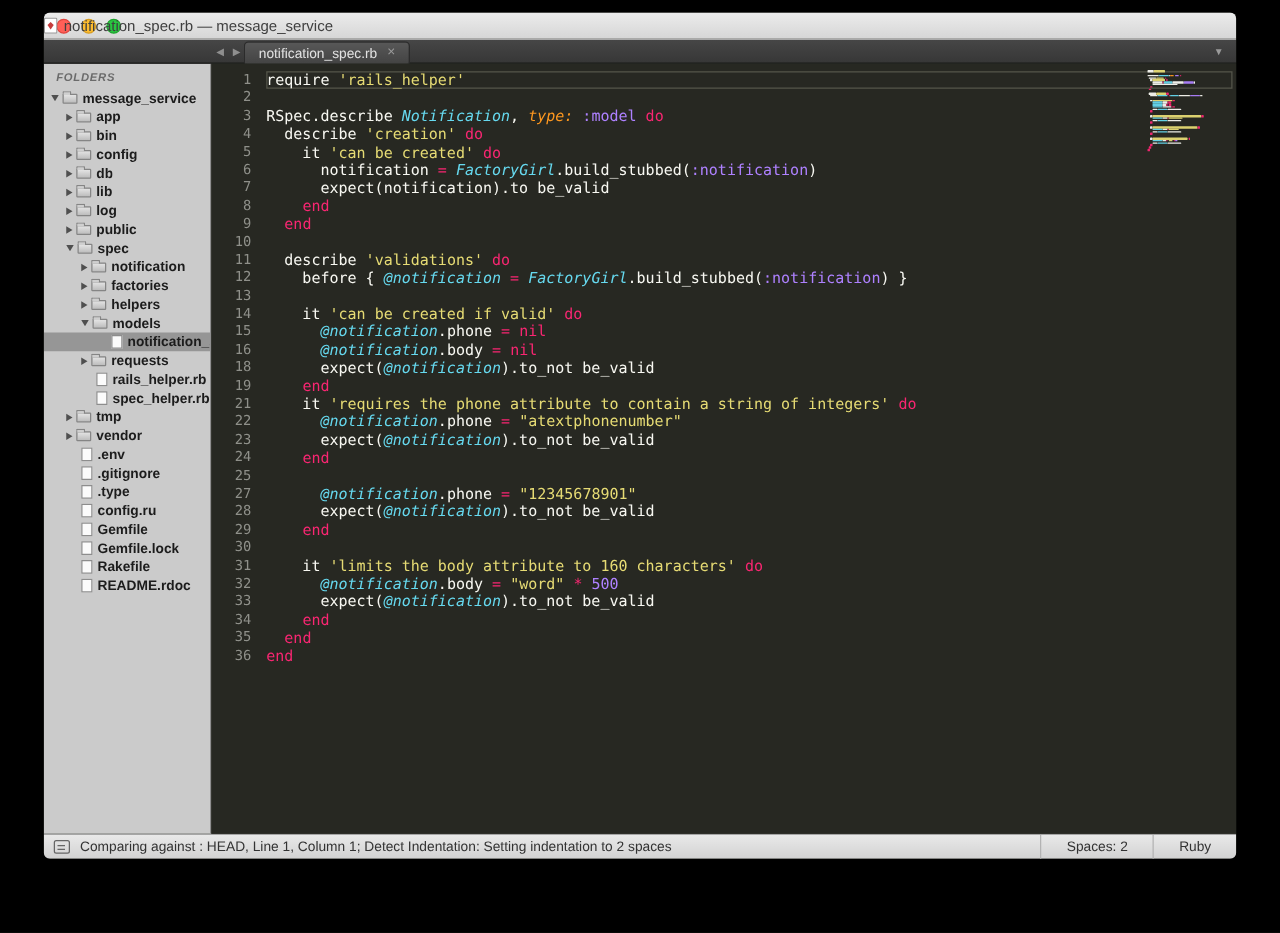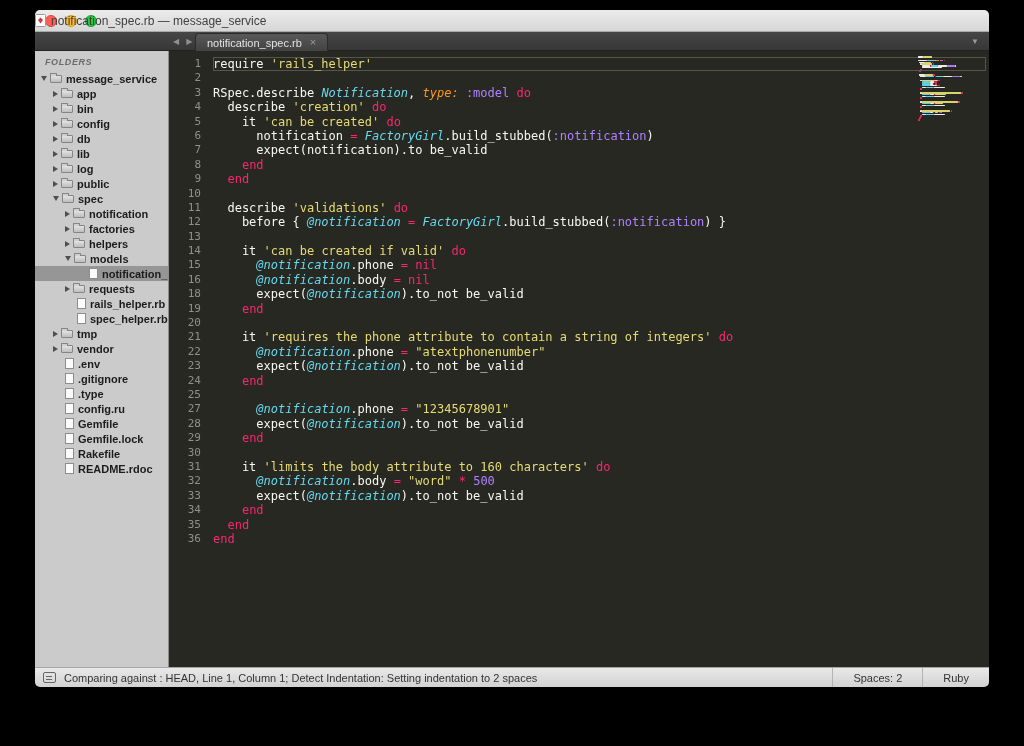--- a/index.html
+++ b/index.html
@@ -331,24 +331,20 @@
           </div>
           <div class="line">
             <span class="gutter">18</span>
             <span class="code"><span style="color: rgb(248, 248, 242);">      expect(</span><span style="color: rgb(102, 217, 239); font-style: italic;">@notification</span><span style="color: rgb(248, 248, 242);">).to_not be_valid</span></span>
           </div>
           <div class="line">
             <span class="gutter">19</span>
             <span class="code"><span style="color: rgb(248, 248, 242);">    </span><span style="color: rgb(249, 38, 114);">end</span></span>
           </div>
           <div class="line">
-            <span class="gutter">20</span>
-            <span class="code"></span>
-          </div>
-          <div class="line">
             <span class="gutter">21</span>
             <span class="code"><span style="color: rgb(248, 248, 242);">    it </span><span style="color: rgb(230, 219, 116);">'requires the phone attribute to contain a string of integers'</span><span style="color: rgb(248, 248, 242);"> </span><span style="color: rgb(249, 38, 114);">do</span></span>
           </div>
           <div class="line">
             <span class="gutter">22</span>
             <span class="code"><span style="color: rgb(248, 248, 242);">      </span><span style="color: rgb(102, 217, 239); font-style: italic;">@notification</span><span style="color: rgb(248, 248, 242);">.phone </span><span style="color: rgb(249, 38, 114);">=</span><span style="color: rgb(248, 248, 242);"> </span><span style="color: rgb(230, 219, 116);">"atextphonenumber"</span></span>
           </div>
           <div class="line">
             <span class="gutter">23</span>
             <span class="code"><span style="color: rgb(248, 248, 242);">      expect(</span><span style="color: rgb(102, 217, 239); font-style: italic;">@notification</span><span style="color: rgb(248, 248, 242);">).to_not be_valid</span></span>

